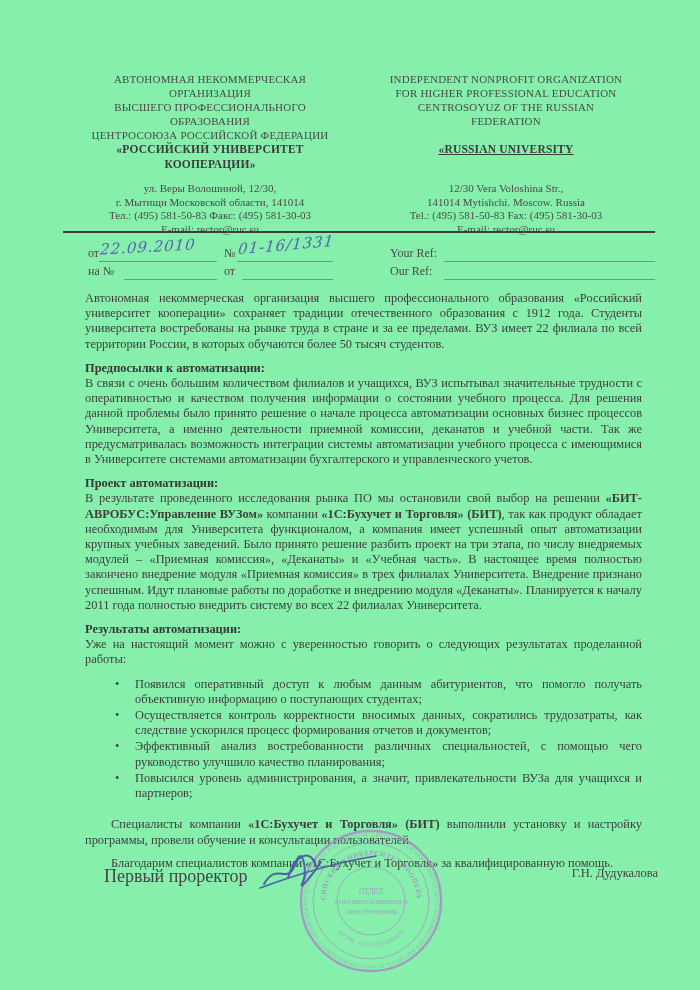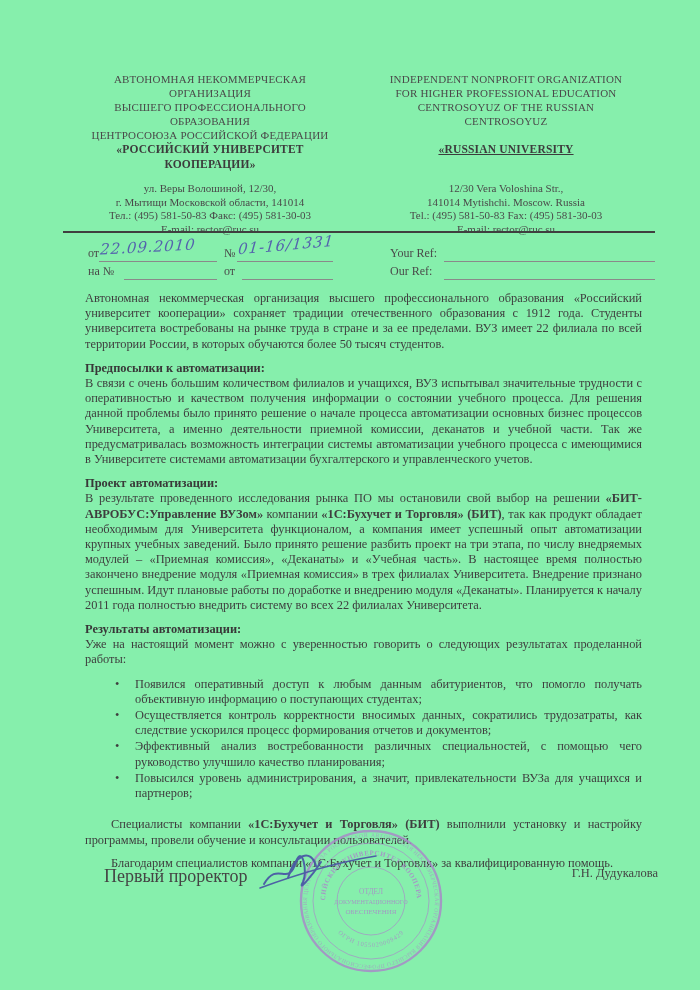--- a/index.html
+++ b/index.html
@@ -55,21 +55,21 @@
     <div class="org-name">
       <div>«РОССИЙСКИЙ УНИВЕРСИТЕТ</div>
       <div>КООПЕРАЦИИ»</div>
     </div>
   </div>
 
   <div class="hdr-col hdr-en">
     <div>INDEPENDENT NONPROFIT ORGANIZATION</div>
     <div>FOR HIGHER  PROFESSIONAL EDUCATION</div>
     <div>CENTROSOYUZ  OF THE RUSSIAN</div>
-    <div>CENTROSOYUZ</div>
+    <div>FEDERATION</div>
     <div class="org-name">
       <div>«RUSSIAN UNIVERSITY</div>
     </div>
   </div>
 
   <div class="addr addr-ru">
     <div>ул. Веры Волошиной, 12/30,</div>
     <div>г. Мытищи Московской области, 141014</div>
     <div>Тел.:  (495) 581-50-83 Факс: (495) 581-30-03</div>
     <div>E-mail: rector@ruc.su</div>

